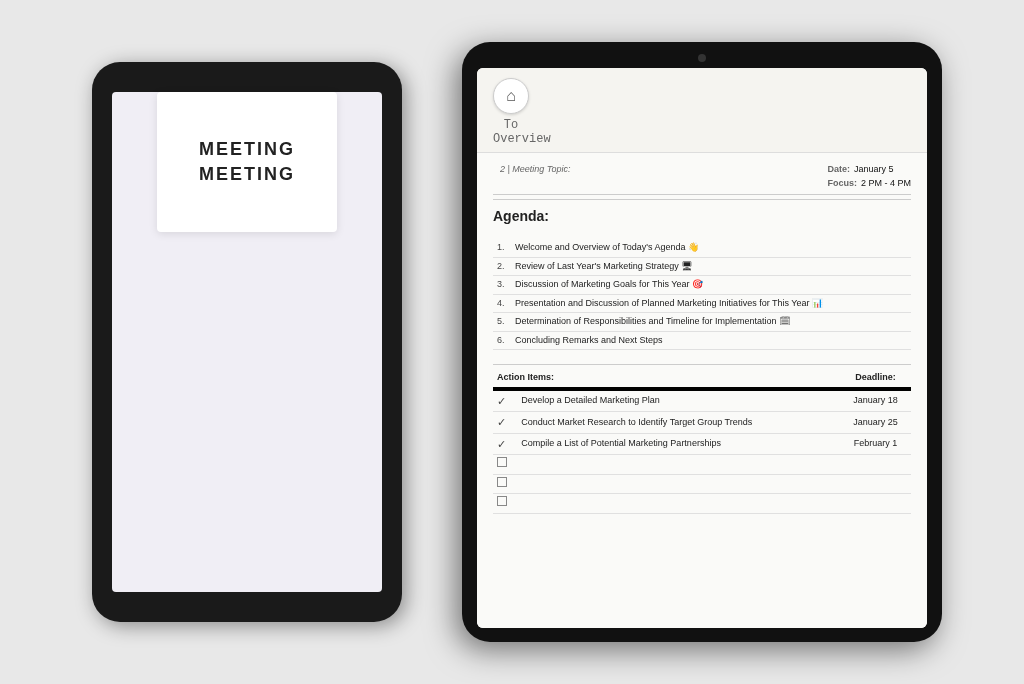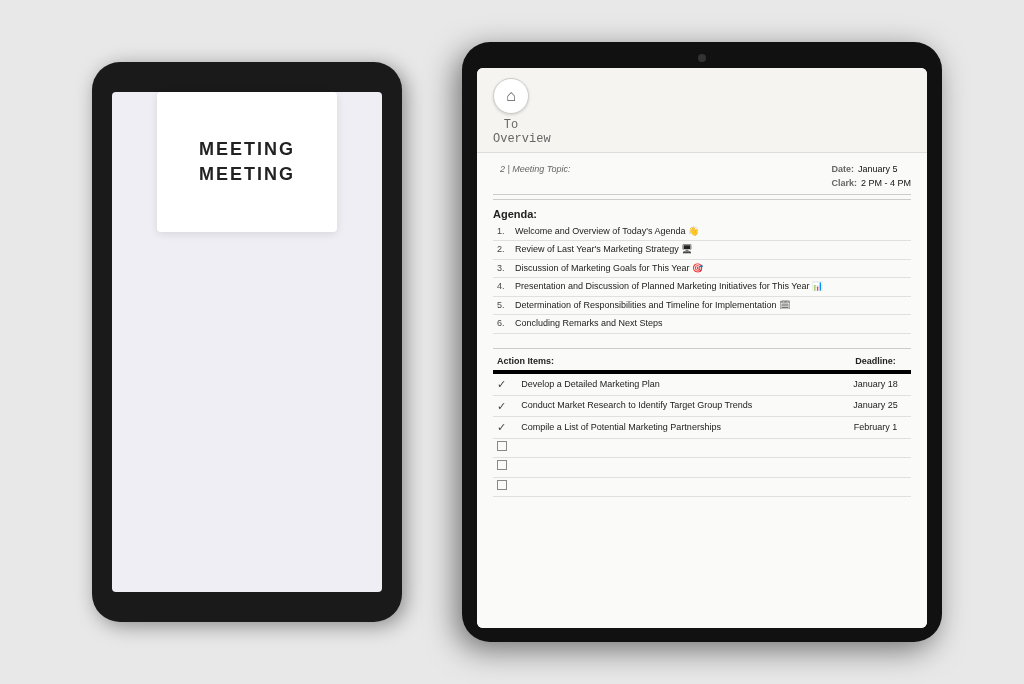--- a/index.html
+++ b/index.html
@@ -210,25 +210,25 @@
       font-family: Arial, sans-serif;
       line-height: 1.5;
       margin-bottom: 2px;
     }
 
     .label-bold {
       font-weight: bold;
     }
 
     .section-label {
-      font-size: 11px;
+      font-size: 14px;
       font-weight: bold;
       font-family: Arial, sans-serif;
       margin-top: 6px;
-      margin-bottom: 0;
+      margin-bottom: 12px;
     }
 
     .agenda-table {
       width: 100%;
       border-collapse: collapse;
       font-size: 9px;
       font-family: Arial, sans-serif;
     }
 
     .agenda-table td {
@@ -316,21 +316,21 @@
         <div class="doc-header">
           <div>
             <div class="doc-page-topic">2 | Meeting Topic:</div>
           </div>
           <div class="doc-meta">
             <div class="meta-row">
               <span class="meta-label">Date:</span>
               <span class="meta-value">January 5</span>
             </div>
             <div class="meta-row">
-              <span class="meta-label">Clark:</span>
+              <span class="meta-label">Focus:</span>
               <span class="meta-value">2 PM - 4 PM</span>
             </div>
           </div>
         </div>
 
         <hr class="divider">
 
 
         <hr class="divider">
 

